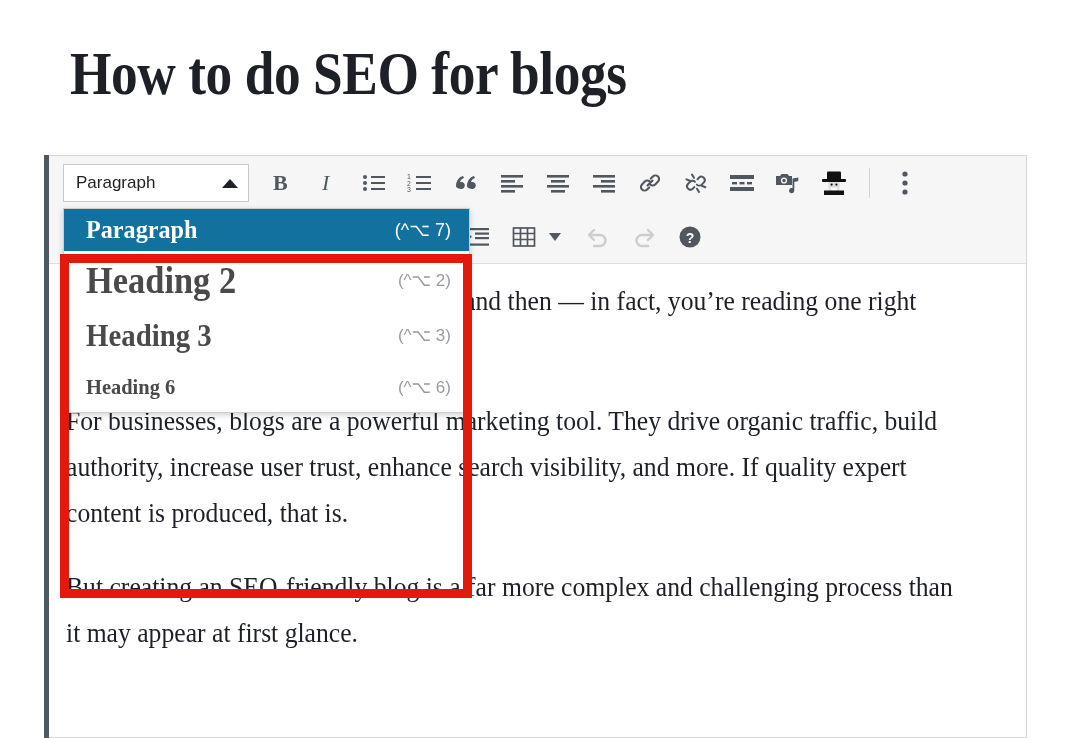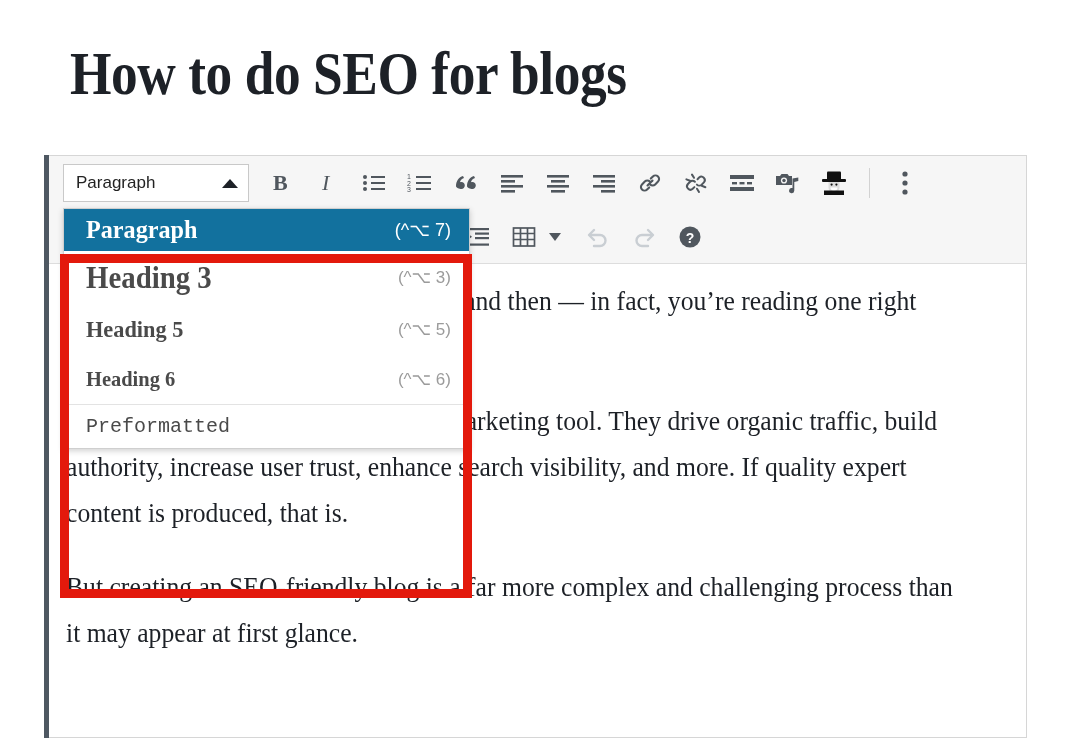--- a/index.html
+++ b/index.html
@@ -331,36 +331,32 @@
 </div>
 
 <div id="style-menu">
 
   <div class="menu-item" id="mi-paragraph">
     <span class="mi-label">Paragraph</span>
     <span class="mi-shortcut">(^⌥ 7)</span>
   </div>
 
 
+  <div class="menu-item" id="mi-h2">
+    <span class="mi-label">Heading 2</span>
+    <span class="mi-shortcut">(^⌥ 2)</span>
+  </div>
 
   <div class="menu-item" id="mi-h3">
     <span class="mi-label">Heading 3</span>
     <span class="mi-shortcut">(^⌥ 3)</span>
   </div>
 
 
-  <div class="menu-item" id="mi-h5">
-    <span class="mi-label">Heading 5</span>
-    <span class="mi-shortcut">(^⌥ 5)</span>
-  </div>
 
   <div class="menu-item" id="mi-h6">
     <span class="mi-label">Heading 6</span>
     <span class="mi-shortcut">(^⌥ 6)</span>
   </div>
 
-  <div class="menu-item" id="mi-pre">
-    <span class="mi-label">Preformatted</span>
-    <span class="mi-shortcut"></span>
-  </div>
 </div>
 
 <div id="red-highlight"></div>
 
 </body></html>

